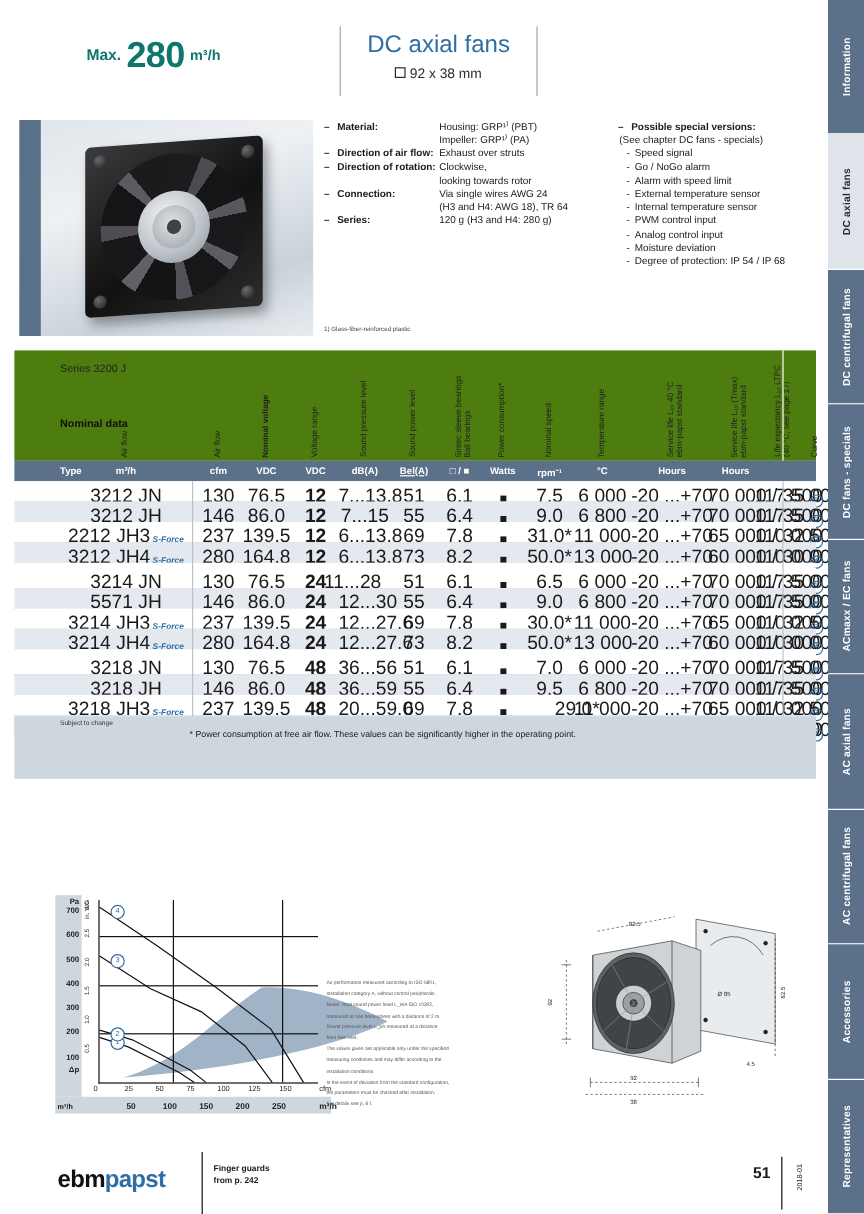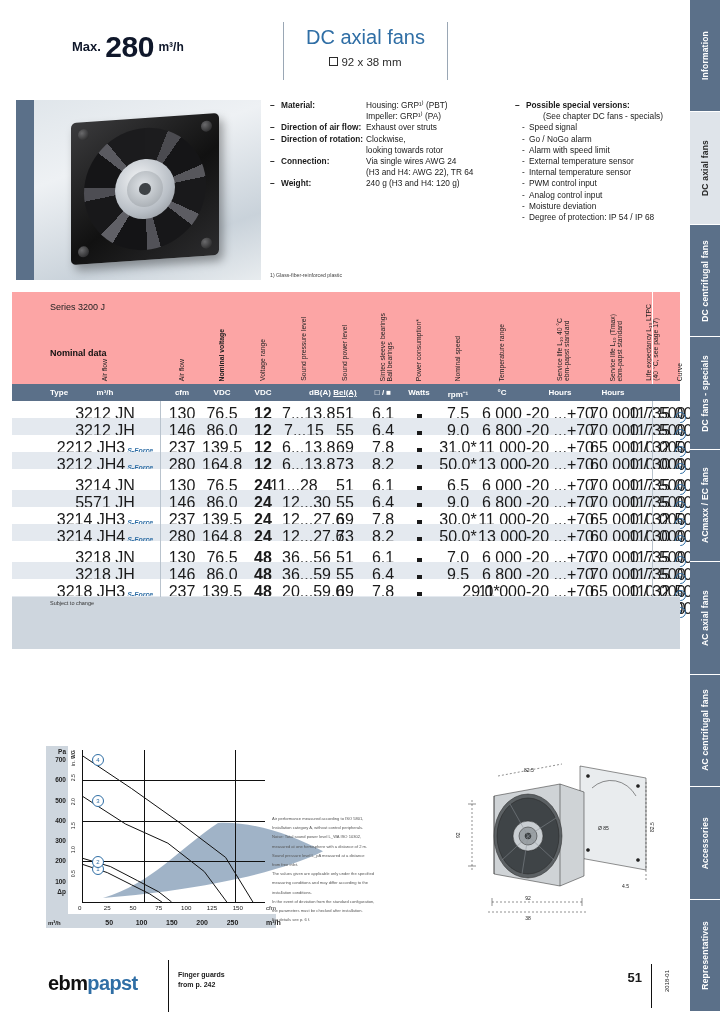--- a/index.html
+++ b/index.html
@@ -26,21 +26,21 @@
   .tab.active{background:#dfe4ea;color:#2a2a2a;}
   .tab span{
     writing-mode:vertical-rl;transform:rotate(180deg);
     font-size:8.5px;font-weight:bold;letter-spacing:.2px;white-space:nowrap;
   }
 
   
   .header{position:absolute;left:0;top:0;width:690px;height:95px;}
   .maxflow{
     position:absolute;left:72px;top:30px;
-    color:#0f172a;white-space:nowrap;
+    color:#0f766e;white-space:nowrap;
   }
   .maxflow .lbl{font-size:13px;font-weight:bold;vertical-align:6px;}
   .maxflow .num{font-size:30px;font-weight:bold;letter-spacing:-.5px;}
   .maxflow .unit{font-size:12px;font-weight:bold;vertical-align:6px;}
 
   .titlebox{position:absolute;left:283px;top:22px;width:163px;height:58px;
             border-left:1px solid #9aa7b5;border-right:1px solid #9aa7b5;
             text-align:center;}
   .titlebox .t1{font-size:20px;font-weight:normal;color:#2f6ea5;margin-top:4px;}
   .titlebox .t2{font-size:11.5px;color:#2b2b2b;margin-top:7px;}
@@ -81,28 +81,28 @@
   .specrow{display:flex;margin-bottom:0px;}
   .specrow .dash{width:11px;flex:none;font-weight:bold;}
   .specrow .k{width:85px;flex:none;font-weight:bold;}
   .specrow .v{flex:1;}
   .contline{margin-left:96px;}
   .footnote-tiny{position:absolute;left:270px;top:272px;font-size:5.2px;color:#444;}
 
   .specials{position:absolute;left:515px;top:100px;width:175px;font-size:8.3px;line-height:11.2px;}
   .specials .hd{display:flex;font-weight:bold;}
   .specials .hd .dash{width:11px;flex:none;}
-  .specials .sub{margin-left:28px;}
+  .specials .sub{margin-left:1px;}
   .specials ul{list-style:none;margin:0;padding:0 0 0 14px;}
   .specials li{position:relative;}
   .specials li:before{content:"-";position:absolute;left:-7px;}
 
   
   .tablewrap{position:absolute;left:12px;top:292px;width:668px;}
-  .thead-top{background:#fca5a5;height:92px;position:relative;}
+  .thead-top{background:#4d7c0f;height:92px;position:relative;}
   .thead-top .series{position:absolute;left:38px;top:10px;font-size:9px;color:#222;}
   .thead-top .nominal{position:absolute;left:38px;top:56px;font-size:9px;font-weight:bold;color:#111;}
   .vcol{position:absolute;bottom:3px;font-size:6.8px;color:#222;white-space:nowrap;
         writing-mode:vertical-rl;transform:rotate(180deg);line-height:7.4px;}
   .vcol.bold{font-weight:bold;}
   .thead-top .divline{position:absolute;top:0;bottom:0;width:1px;background:#ffffff;}
 
   .thead-units{background:#5b7089;color:#fff;height:17px;position:relative;font-size:8px;font-weight:bold;}
   .thead-units .u{position:absolute;top:4px;text-align:center;}
   .thead-units .type{left:38px;top:4px;}
@@ -204,25 +204,25 @@
         <span class="dash">–</span>
         <span class="k">Direction of rotation:</span>
         <span class="v">Clockwise,</span>
       </div>
       <div class="contline">looking towards rotor</div>
       <div class="specrow">
         <span class="dash">–</span>
         <span class="k">Connection:</span>
         <span class="v">Via single wires AWG 24</span>
       </div>
-      <div class="contline">(H3 and H4: AWG 22), TR 64</div>
+      <div class="contline">(H3 and H4: AWG 18), TR 64</div>
       <div class="specrow">
         <span class="dash">–</span>
-        <span class="k">Weight:</span>
-        <span class="v">240 g (H3 and H4: 120 g)</span>
+        <span class="k">Series:</span>
+        <span class="v">120 g (H3 and H4: 280 g)</span>
       </div>
     </div>
   <div class="footnote-tiny">1) Glass-fiber-reinforced plastic</div>
 
   <div class="specials">
     <div class="hd">
       <span class="dash">–</span>
       <span>Possible special versions:</span>
     </div>
     <div class="sub">(See chapter DC fans - specials)</div>
@@ -290,21 +290,21 @@
           <div>Curve</div>
         </div>
         <div class="divline" style="left: 640px;"></div>
       </div>
     <div class="thead-units" id="thead-units">
       <div class="u type">Type</div>
     <div class="u" style="left: 38px; width: 110px;">m³/h</div>
         <div class="u" style="left: 150px; width: 40px;">cfm</div>
         <div class="u" style="left: 190px; width: 40px;">VDC</div>
         <div class="u" style="left: 229px; width: 44px;">VDC</div>
-        <div class="u" style="left: 286px; width: 44px;">dB(A)</div>
+        <div class="u" style="left: 270px; width: 44px;">dB(A)</div>
         <div class="u" style="left: 313px; width: 40px; text-decoration: underline;">Bel(A)</div>
         <div class="u" style="left: 352px; width: 38px;">□ / ■</div>
         <div class="u" style="left: 390px; width: 34px;">Watts</div>
         <div class="u" style="left: 424px; width: 44px;">rpm⁻¹</div>
         <div class="u" style="left: 466px; width: 48px;">°C</div>
         <div class="u" style="left: 513px; width: 70px;">Hours</div>
         <div class="u" style="left: 578px; width: 46px;">Hours</div>
       </div>
     <div class="rowsbox" id="rowsbox" style="height: 196px;">
         <div class="trow white" style="top: 0px;">
@@ -512,20 +512,21 @@
           <div class="c" style="left: 617px; width: 40px;">110 000</div>
           <div class="c" style="left: 655px; width: 26px;"><span class="curve-c">4</span></div>
         </div>
         <div class="sep" style="top: 212px;"></div>
         <div class="vsep" style="left: 640px; height: 212px;"></div>
         <div class="vsep" style="left: 148px; height: 212px;"></div>
       </div>
     <div class="tfoot">
       <div class="subj">Subject to change</div>
       <div class="note" id="tfoot-notes">
+          <div>* Power consumption at free air flow. These values can be significantly higher in the operating point.</div>
         </div>
     </div>
   </div>
 
   <div class="chart" id="chart">
     <div class="yband"></div>
     <div class="xband"></div>
     <div class="plot" id="plot">
       <svg id="curvesvg" width="182" height="152" style="position:absolute;left:0;top:0;overflow:visible;">
           <path d="M20,147.94666666666666 C70,132.74666666666667 95,99.30666666666667 135,72.96 C170,70.93333333333334 210,85.12 240,101.33333333333334 C200,121.6 120,139.84 20,147.94666666666666 Z" fill="#8fa6bd" opacity="0.85"></path>

